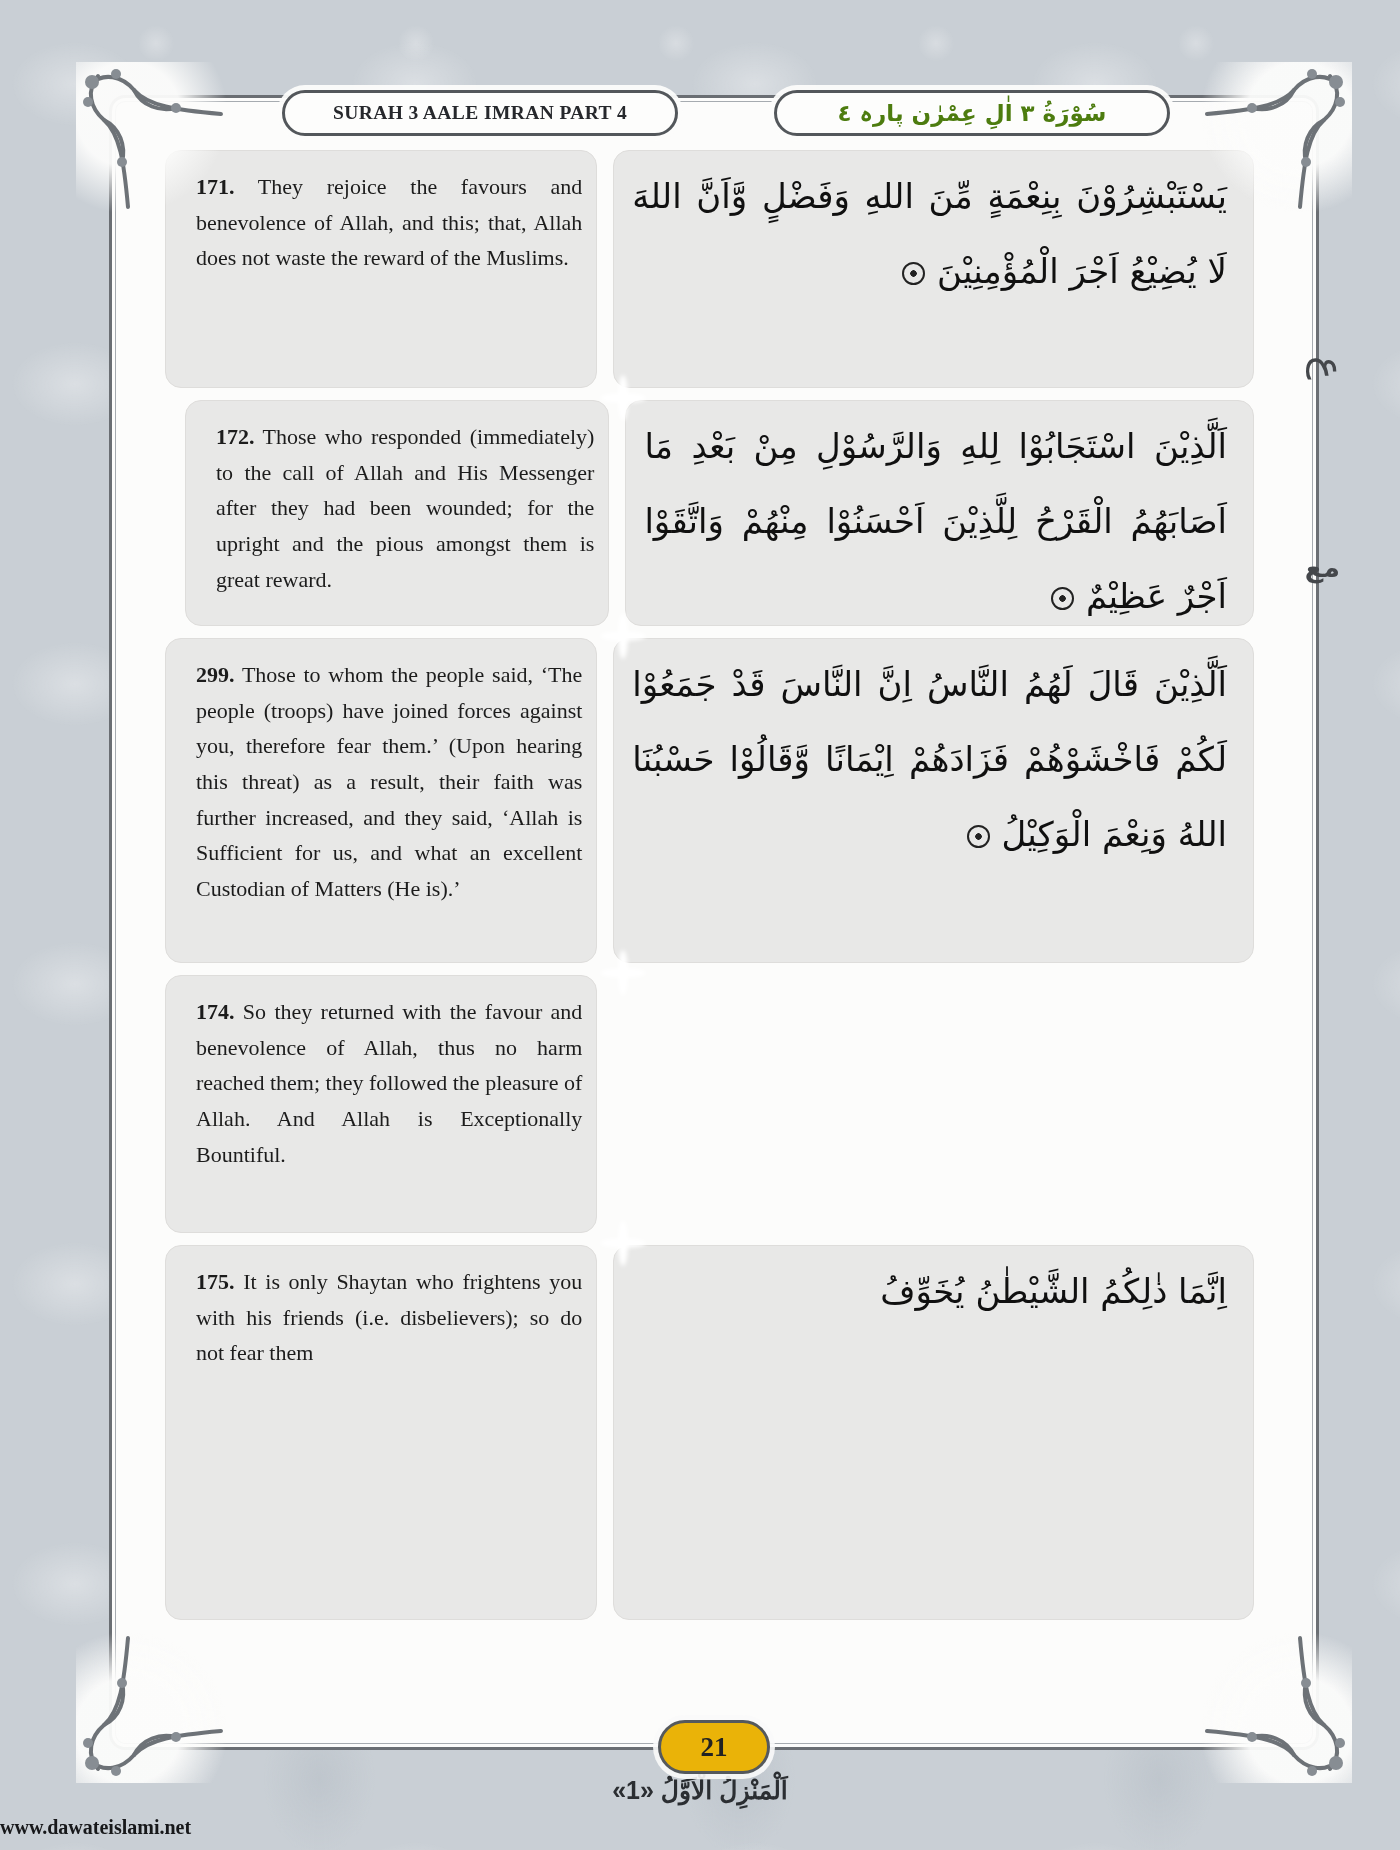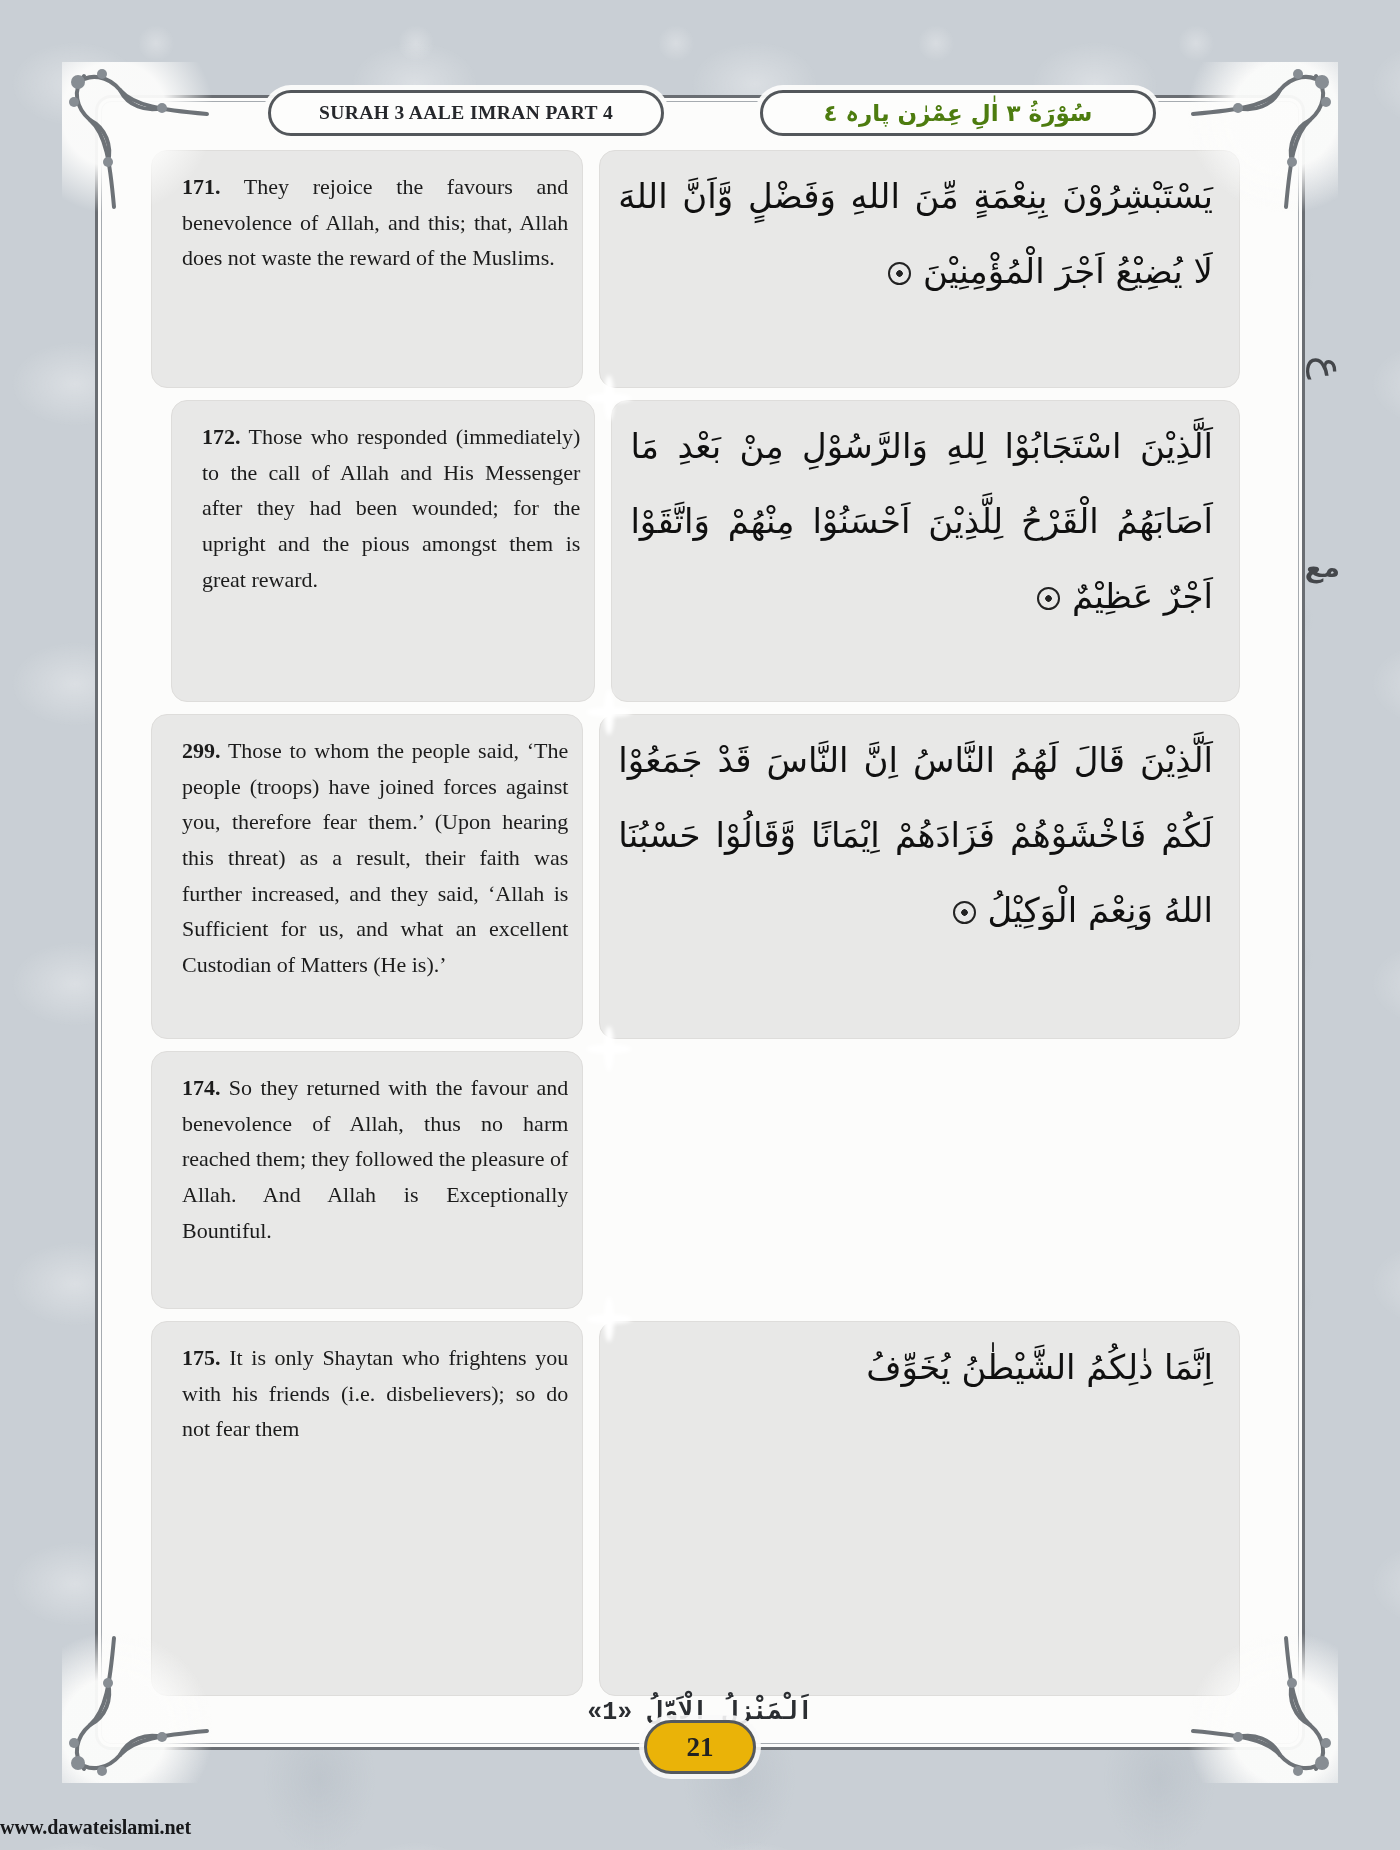--- a/index.html
+++ b/index.html
@@ -11,21 +11,21 @@
     background-image:
       radial-gradient(ellipse 90px 60px at 22% 28%, rgba(255,255,255,.33), rgba(255,255,255,0) 70%),
       radial-gradient(ellipse 80px 110px at 76% 68%, rgba(168,177,186,.30), rgba(168,177,186,0) 70%),
       radial-gradient(circle 26px at 60% 18%, rgba(255,255,255,.28), rgba(255,255,255,0) 70%),
       radial-gradient(circle 40px at 38% 82%, rgba(160,170,180,.22), rgba(160,170,180,0) 72%);
     background-size:340px 300px,420px 380px,260px 240px,380px 340px;
   }
 
   
   .frame{
-    position:absolute;left:95px;top:95px;width:1210px;height:1655px;
+    position:absolute;left:109px;top:95px;width:1210px;height:1655px;
     box-sizing:border-box;background:#fcfcfb;
     border:3px solid #6a6e73;border-radius:16px;
     box-shadow:inset 0 0 0 3px #fcfcfb, inset 0 0 0 4px #a6abb0;
   }
 
   .corner{position:absolute;width:150px;height:150px;z-index:6;pointer-events:none;
     background:radial-gradient(circle at 35% 35%, rgba(252,252,251,.95) 0 38%, rgba(252,252,251,0) 72%);}
   .corner svg{width:100%;height:100%;}
   .c-tl{left:-36px;top:-36px;}
   .c-tr{right:-36px;top:-36px;transform:scaleX(-1);}
@@ -38,21 +38,21 @@
     background:#fdfdfc;border:3px solid #53575b;border-radius:26px;
     display:flex;align-items:center;justify-content:center;
     box-shadow:0 0 0 5px rgba(252,252,251,.95);
   }
   .pill-en{left:170px;width:396px;font-weight:bold;font-size:19.5px;letter-spacing:.4px;color:#26282c;}
   .pill-ar{left:662px;width:396px;font-family:"DejaVu Sans",sans-serif;font-weight:bold;font-size:23px;color:#4d7c0f;direction:rtl;}
 
   
   .verses{position:absolute;left:53px;top:52px;right:62px;display:flex;flex-direction:column;gap:12px;}
   .verse-row{display:flex;gap:16px;position:relative;align-items:stretch;}
-  .r1{height:238px;} .r2{height:302px;padding-left:20px;} .r3{height:325px;} .r4{height:258px;gap:48px;} .r5{height:375px;border-radius:14px;}
+  .r1{height:238px;} .r2{height:226px;padding-left:20px;} .r3{height:325px;} .r4{height:258px;gap:48px;} .r5{height:375px;border-radius:14px;}
 
   .en-block{width:39.7%;box-sizing:border-box;background:#e8e8e7;border:1px solid #dedddb;
     border-radius:16px;padding:18px 14px 10px 30px;overflow:hidden;}
   .en-text{margin:0;font-size:22px;line-height:1.62;color:#1c1c1c;text-align:justify;}
   .vnum{font-weight:bold;}
 
   .ar-block{flex:1;box-sizing:border-box;background:#e8e8e7;border:1px solid #dedddb;
     border-radius:16px;padding:8px 26px 8px 18px;direction:rtl;overflow:hidden;}
   .ar-p{margin:0;font-family:"DejaVu Sans",sans-serif;font-size:34px;line-height:2.2;color:#101010;
     text-align:justify;text-align-last:right;}
@@ -75,22 +75,22 @@
     font-size:27px;font-weight:bold;color:#222;
     box-shadow:0 0 0 5px rgba(250,250,249,.9);
   }
 
   
   .margin-mark{position:absolute;font-family:"DejaVu Sans",sans-serif;color:#44474b;z-index:2;}
   .mark-ruku{right:58px;top:345px;font-size:40px;transform:rotate(90deg);}
   .mark-maa{right:60px;top:552px;font-size:27px;font-weight:bold;margin-left:24px;}
 
   
-  .footer-ar{position:absolute;top:1696px;width:100%;text-align:center;z-index:2;
-    font-family:Liberation Mono, monospace;font-size:25px;font-weight:bold;color:#2b2e32;direction:rtl;}
+  .footer-ar{position:absolute;top:1776px;width:100%;text-align:center;z-index:2;
+    font-family:Liberation Sans, sans-serif;font-size:25px;font-weight:bold;color:#2b2e32;direction:rtl;}
   .footer-web{position:absolute;top:1816px;width:100%;text-align:left;z-index:2;
     font-size:20px;font-weight:bold;color:#17181a;}
 </style>
 </head>
 <body>
 
 <div class="page">
 
   <div class="frame">
 

